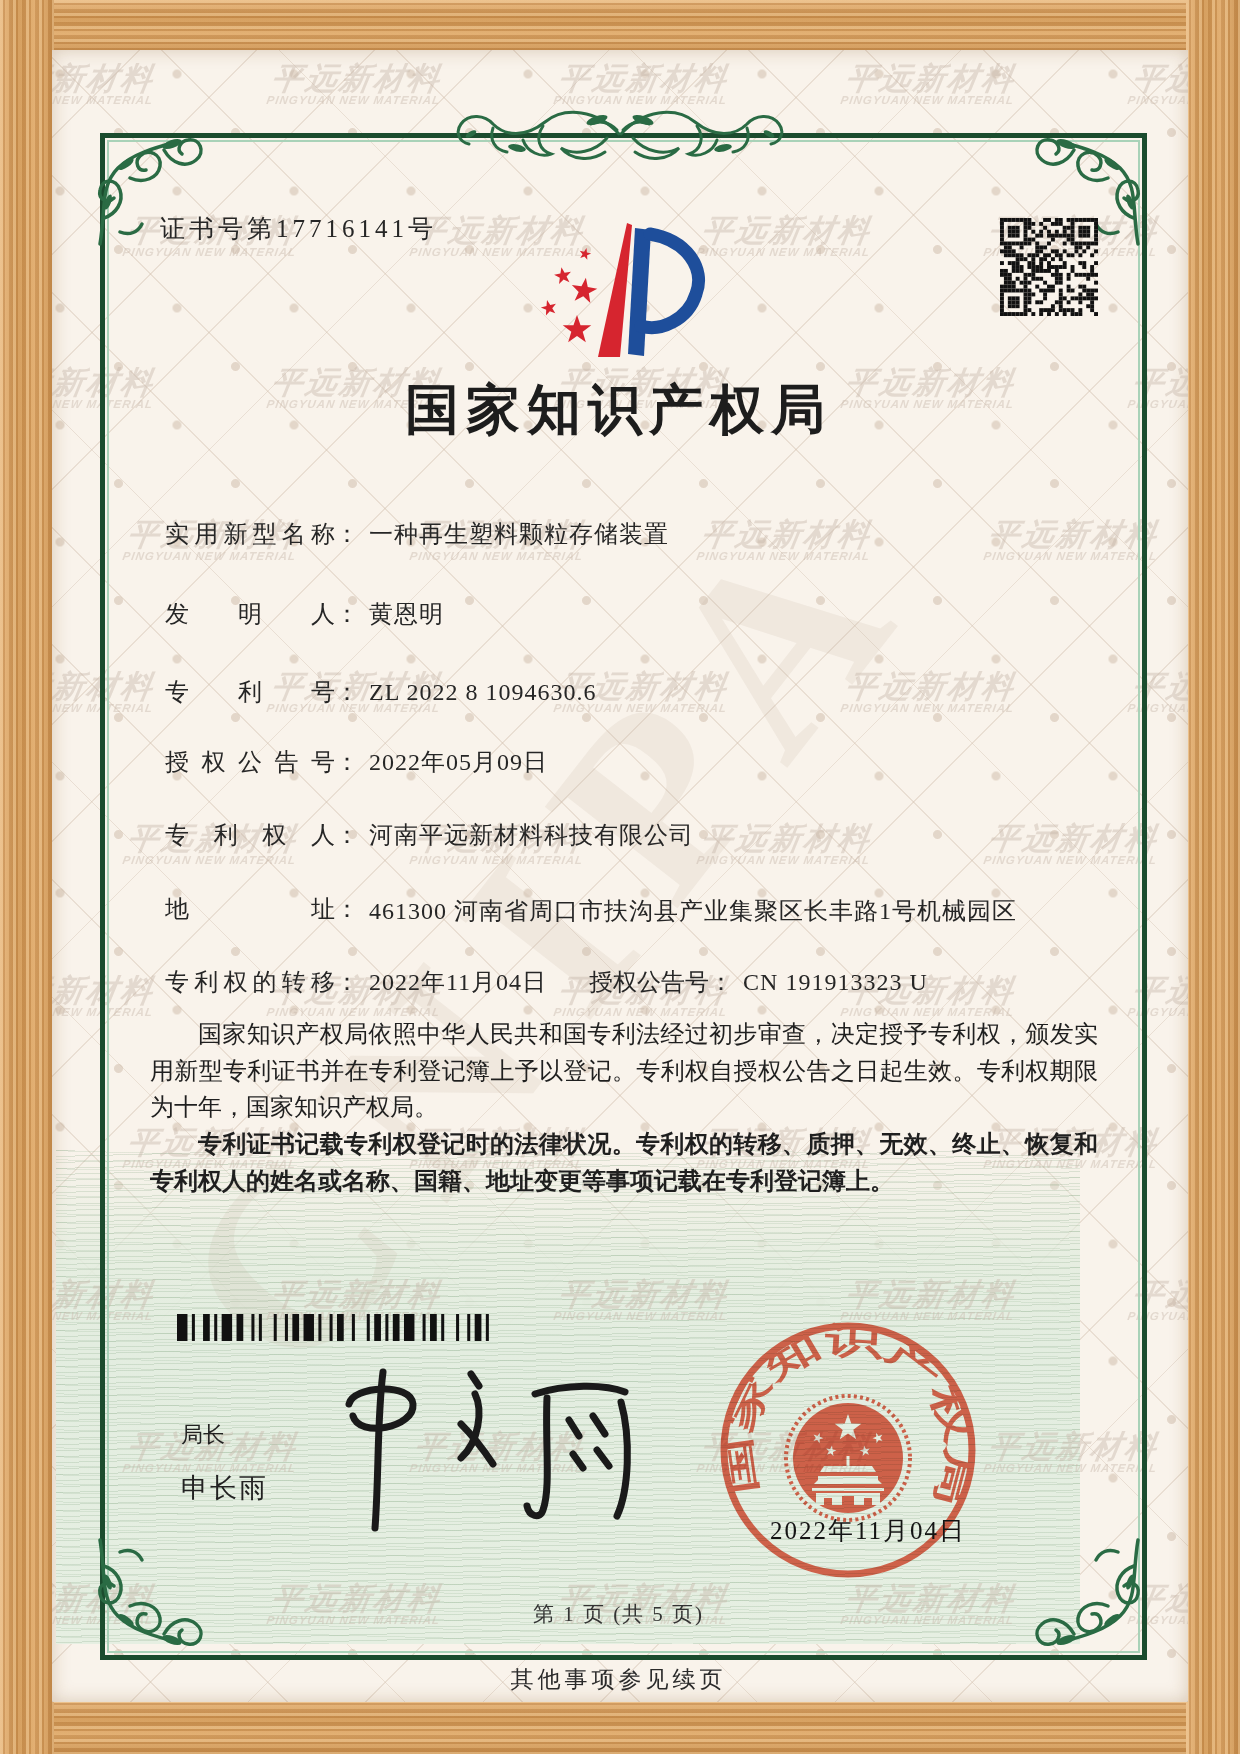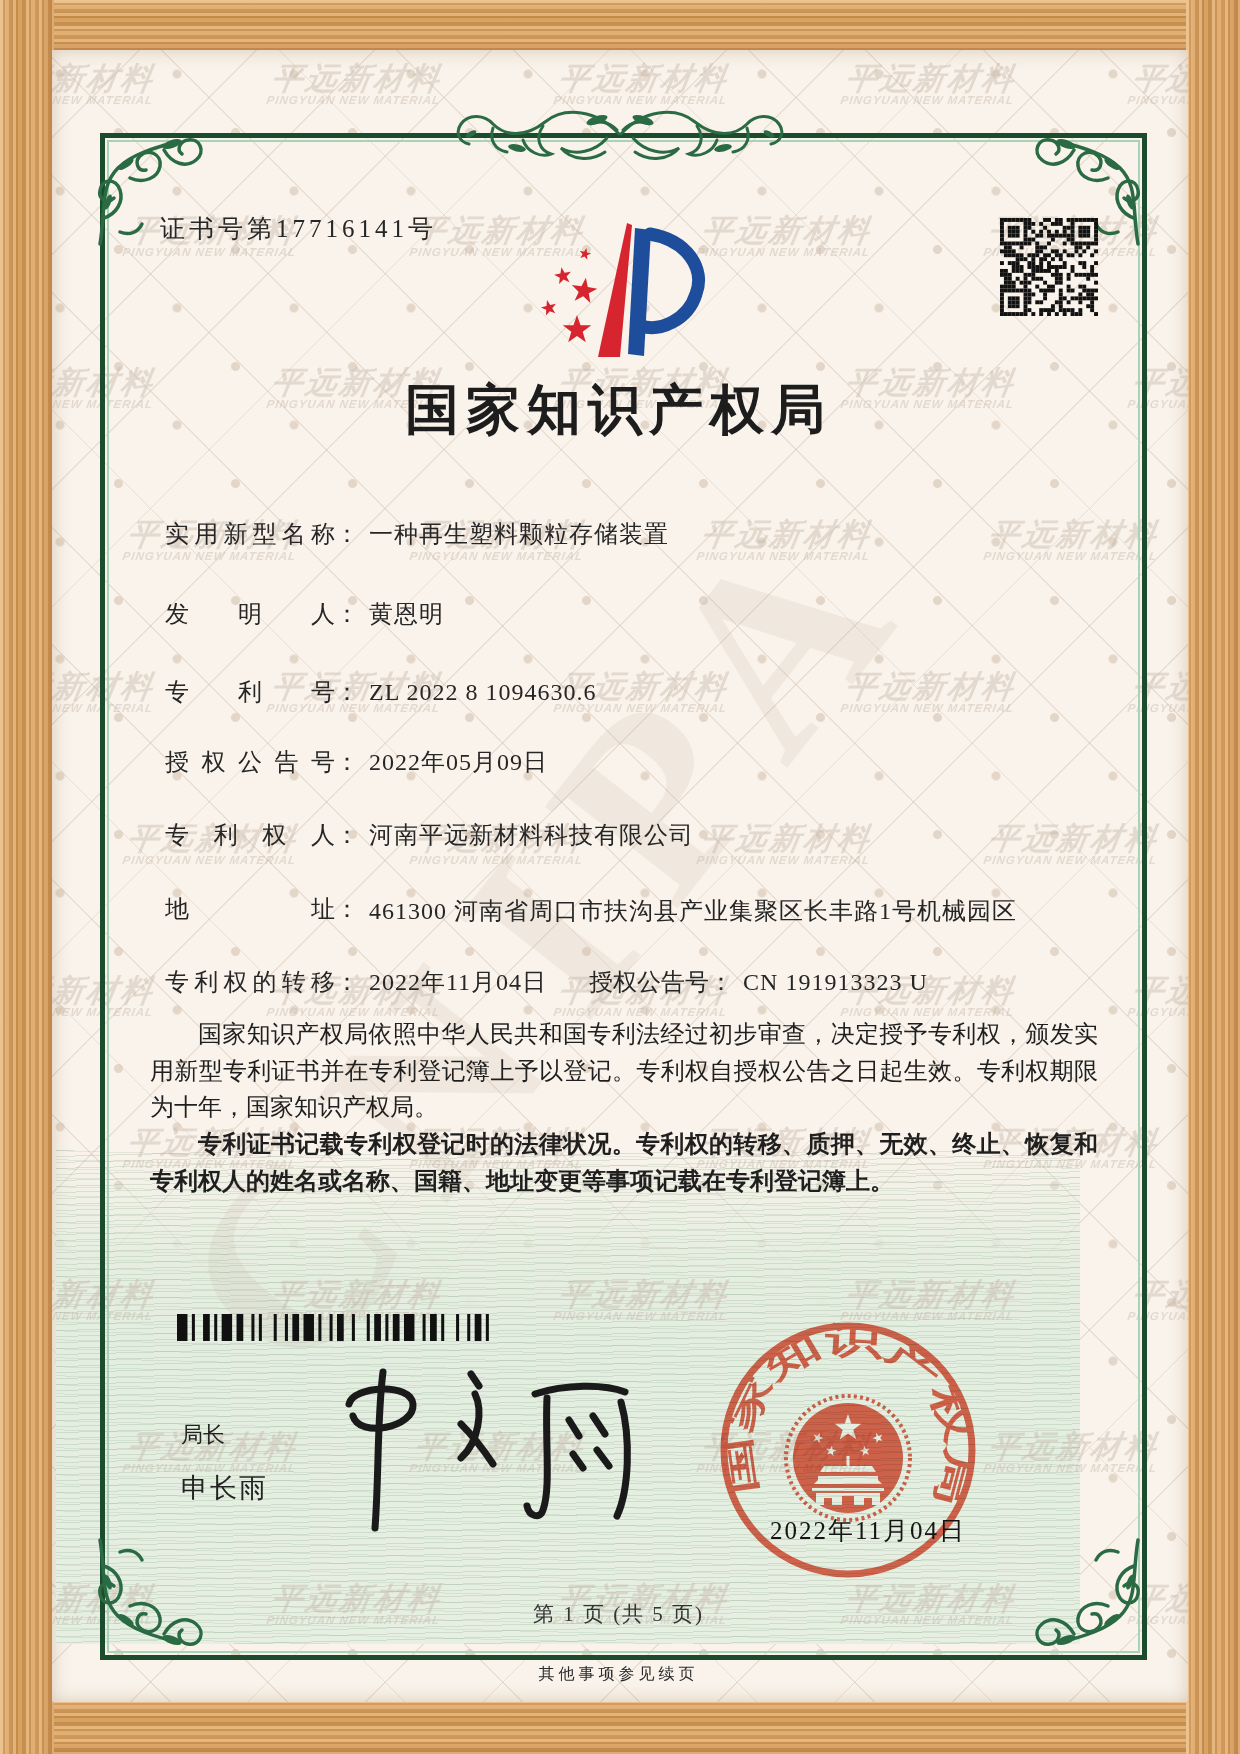--- a/index.html
+++ b/index.html
@@ -65,21 +65,21 @@
   .para{left:150px;width:948px;font-size:24px;line-height:36.6px;text-align:justify;text-indent:2em;color:#1f1f1f;}
   #para-1{top:1016px;}
   #para-2{top:1126px;font-weight:bold;}
   #barcode-wrap{left:176px;top:1314px;z-index:6;position:absolute;}
   #officer-title{left:181px;top:1420px;font-size:22px;font-family:"Liberation Sans","DejaVu Sans",sans-serif;color:#222;}
   #officer-name{left:181px;top:1470px;font-size:27px;font-family:"Liberation Sans","DejaVu Sans",sans-serif;color:#222;letter-spacing:2px;}
   #signature{position:absolute;left:325px;top:1358px;z-index:7;}
   #seal{position:absolute;left:716px;top:1318px;z-index:7;opacity:.95;mix-blend-mode:multiply;}
   #seal-date{left:770px;top:1514px;font-size:25px;letter-spacing:2px;color:#141414;z-index:8;}
   #page-no{left:100px;top:1600px;width:1037px;text-align:center;font-size:21px;letter-spacing:2px;color:#333;}
-  #cont-note{left:100px;top:1664px;width:1037px;text-align:center;font-size:16px;letter-spacing:4px;color:#2a2a2a;z-index:6;}
+  #cont-note{left:100px;top:1664px;width:1037px;text-align:center;font-size:23px;letter-spacing:4px;color:#2a2a2a;z-index:6;}
 </style>
 </head>
 <body>
 
 <div class="wood wood-h" id="wood-top"></div>
 <div class="wood wood-h" id="wood-bottom"></div>
 <div class="wood wood-v" id="wood-left"></div>
 <div class="wood wood-v" id="wood-right"></div>
 
 <div class="paper"></div>

